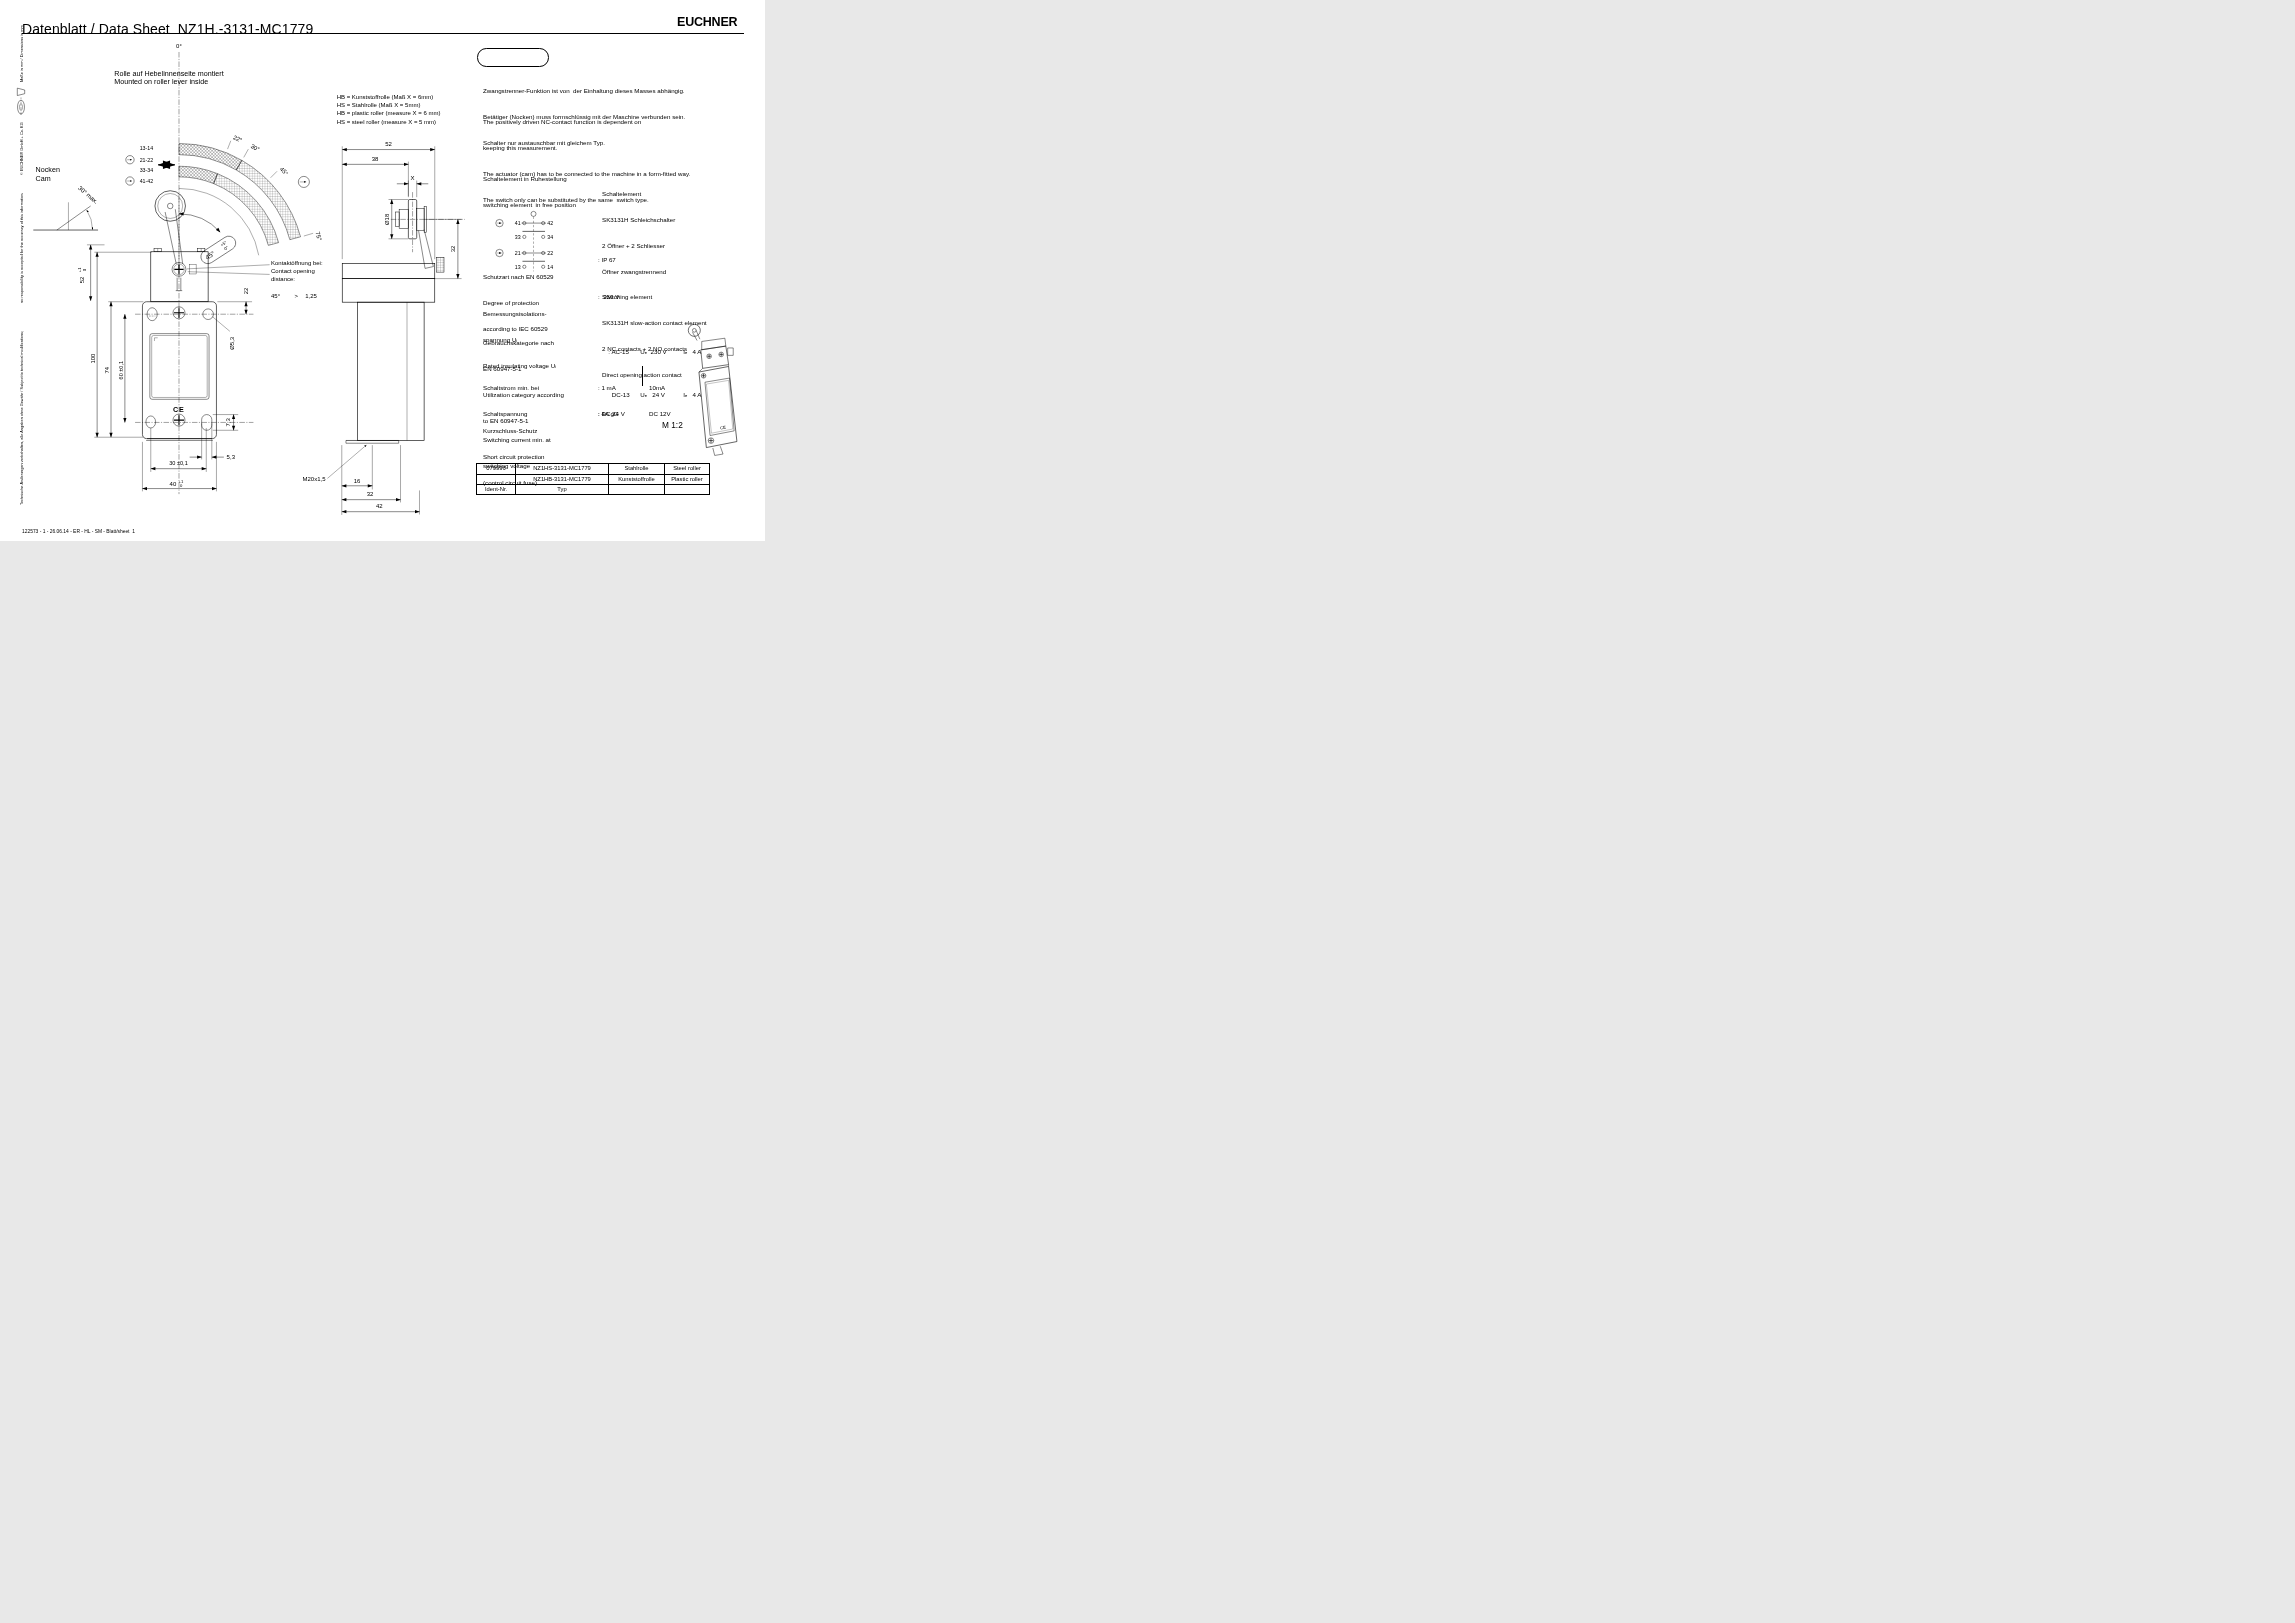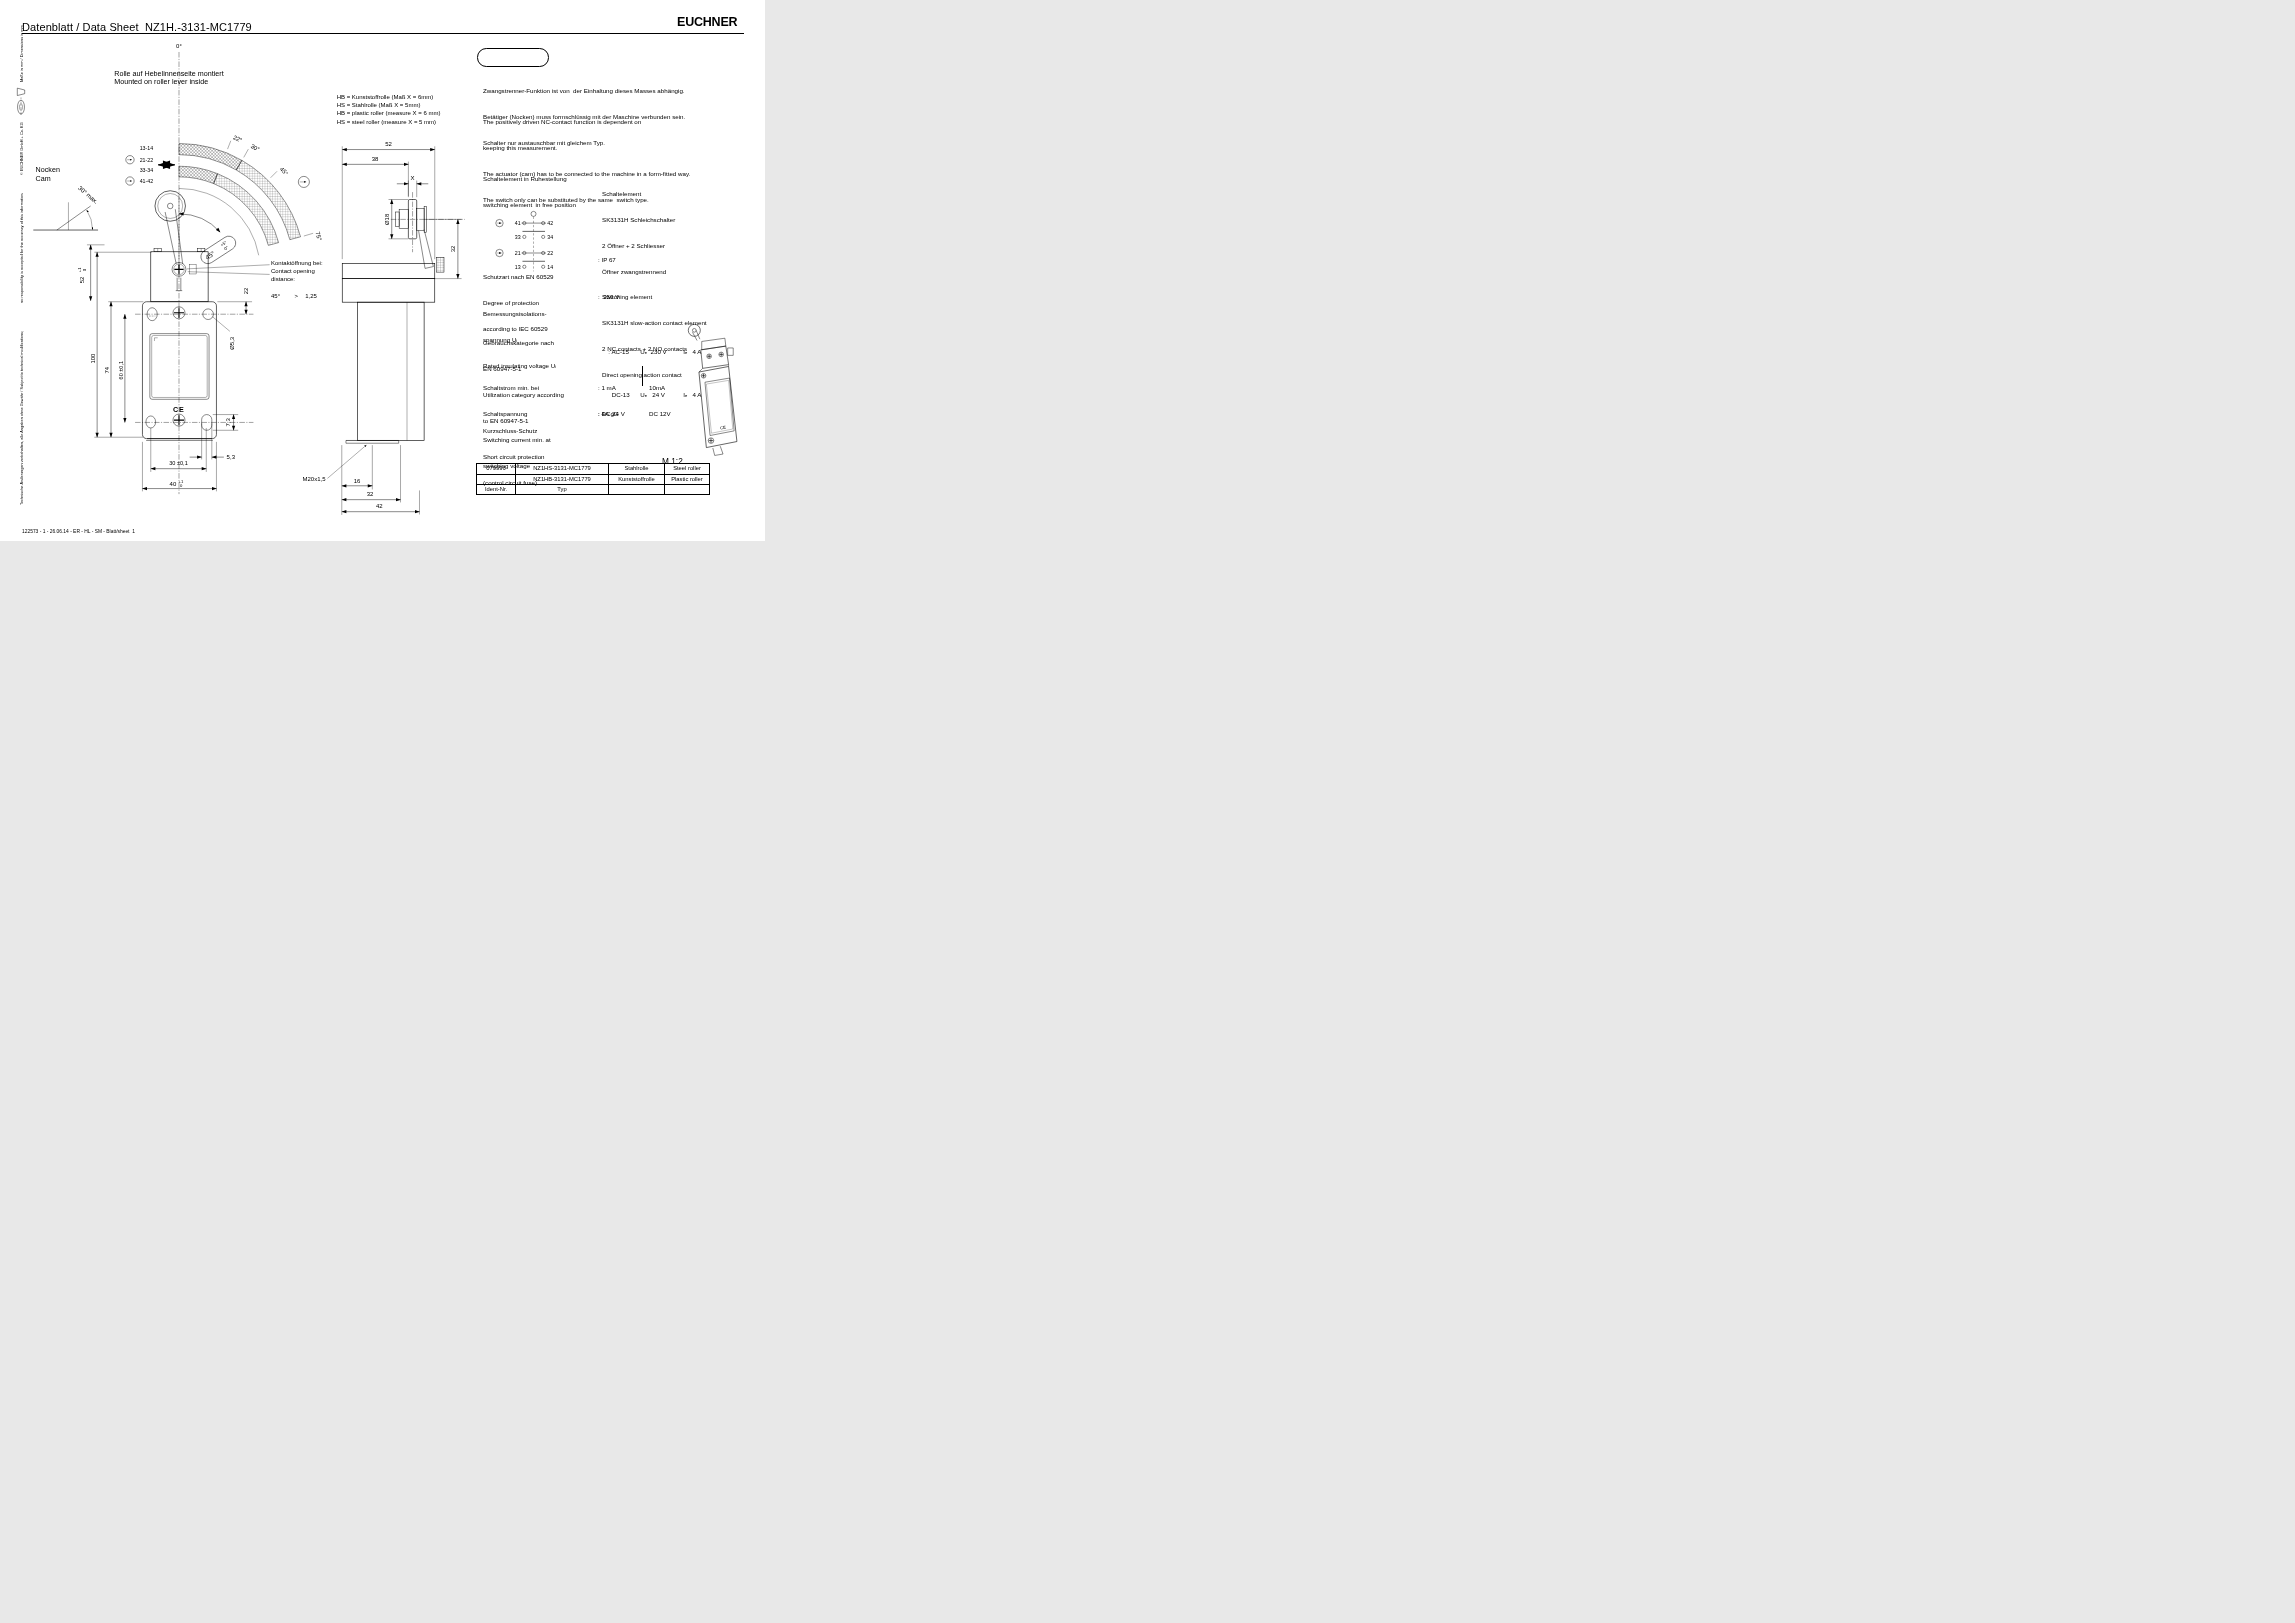--- a/index.html
+++ b/index.html
@@ -1,20 +1,20 @@
 <!DOCTYPE html>
 <html style="font-size:7.4px"><head>
 <meta charset="utf-8">
 <style>
   html,body{margin:0;padding:0;background:#e8e8e8;}
   #sheet{position:relative;width:765px;height:541px;background:#fff;overflow:hidden;
          font-family:"Liberation Sans","DejaVu Sans",sans-serif;color:#000;}
   .abs{position:absolute;}
   .t{font-size:6.2px;line-height:8.6px;white-space:pre;}
-  .hdr{font-size:11px;letter-spacing:0.1px;text-align:right;}
+  .hdr{font-size:14px;letter-spacing:0.1px;text-align:right;}
   .logo{font-size:12.5px;font-weight:900;letter-spacing:-0.2px;}
   .rule{background:#000;height:0.9px;}
   .caps{border:0.7px solid #000;border-radius:9.3px;width:70px;height:16.7px;}
   .val{font-size:6.2px;line-height:8.6px;white-space:pre;}
   .vc{display:inline-block;}
   .divline{width:0.6px;background:#000;}
   .tbl{width:232px;border:0.9px solid #000;font-size:5.8px;}
   .tr{display:grid;grid-template-columns:38px 93px 56px 1fr;}
   .tr>div{padding-top:0.9px;height:9.7px;text-align:center;box-sizing:border-box;}
   .tr>div+div{border-left:0.8px solid #000;}
@@ -408,21 +408,21 @@
   </div>
   <div class="abs divline" style="left:642px;top:366px;height:20.4px;"></div>
 
   <div class="abs t" style="left:483px;top:410px;">
     <div>Kurzschluss-Schutz</div>
     <div>Short circuit protection</div>
     <div>(control circuit fuse)</div>
   </div>
   <div class="abs val" style="left:598px;top:410px;">: 4A gG</div>
 
-  <div class="abs mscale" style="left:662px;top:456px;">M 1:2</div>
+  <div class="abs mscale" style="left:662px;top:420px;">M 1:2</div>
 
   <svg class="abs" style="left:684px;top:322px;" width="79" height="139" viewBox="0 0 170 300">
     <g class="ln" stroke-linejoin="round">
       <circle cx="22" cy="18" r="13" stroke-width="1.2"></circle>
       <circle cx="22" cy="18" r="4"></circle>
       <path d="M28,40 L18,22 M34,37 L26,18"></path>
       <path d="M38,42 L88,35 L90,52 L38,60 Z"></path>
       <path d="M36,60 L90,52 L96,92 L40,100 Z" stroke-width="1.2"></path>
       <rect x="94" y="56" width="12" height="16"></rect>
       <path d="M32,108 L96,96 L114,258 L48,271 Z" stroke-width="1.3"></path>

